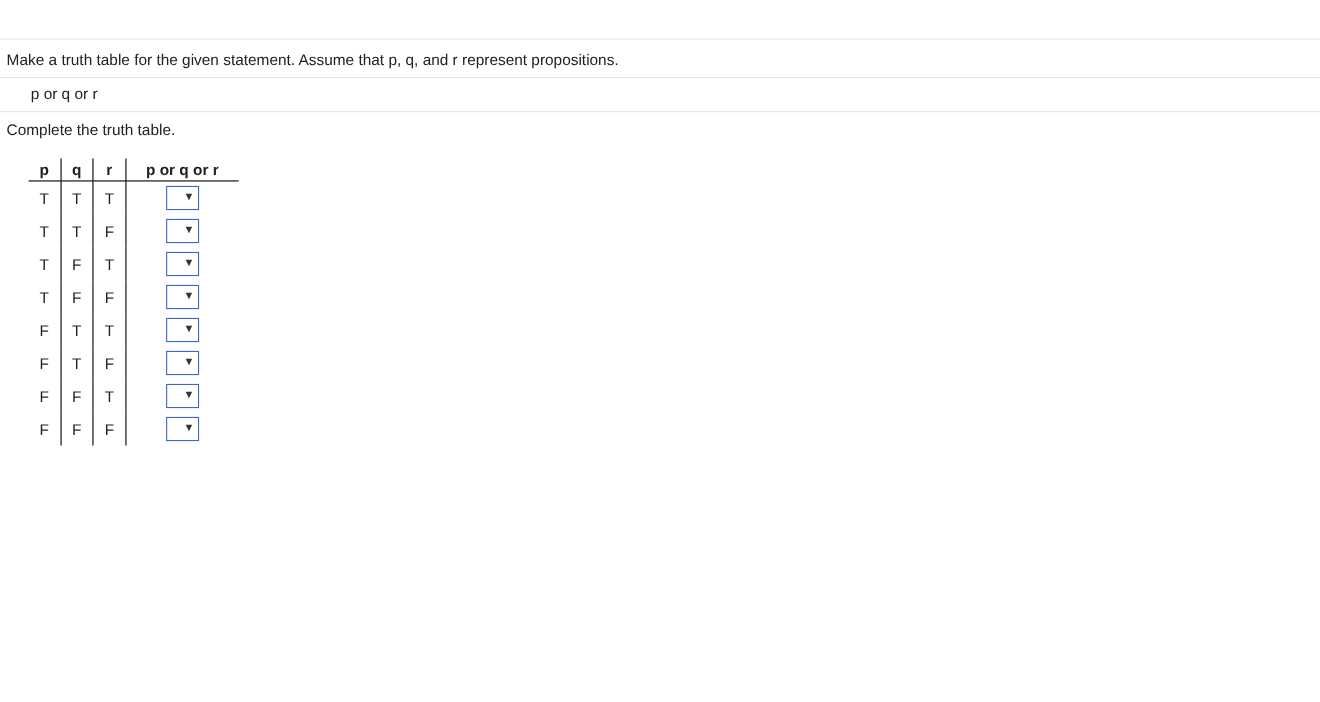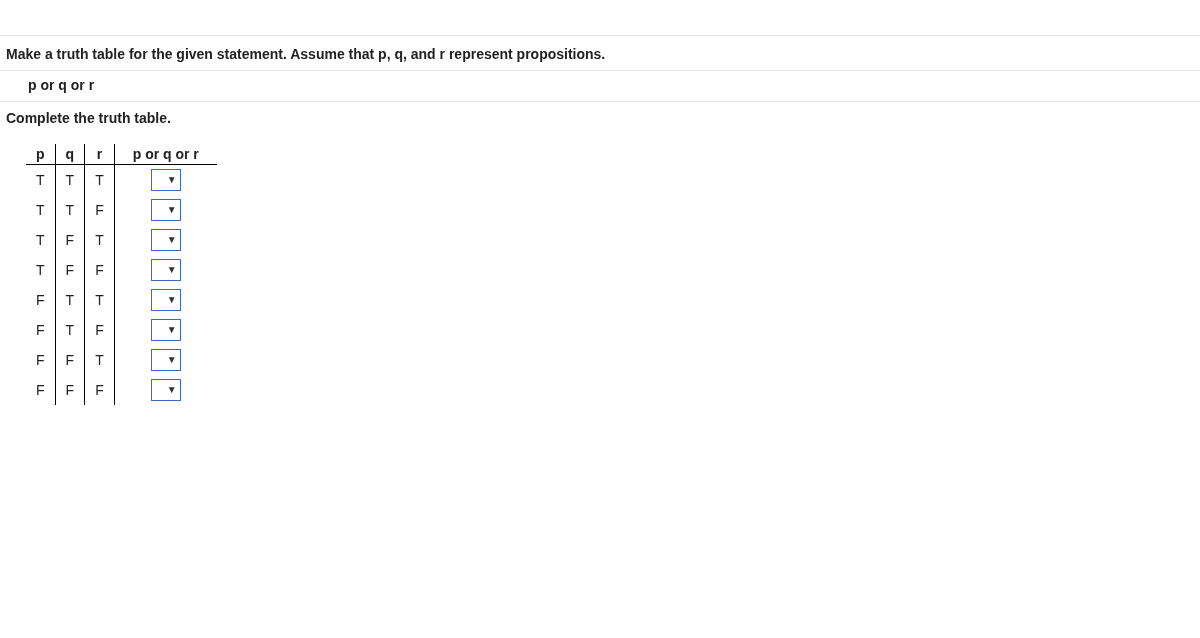--- a/index.html
+++ b/index.html
@@ -10,21 +10,20 @@
     color: #222;
     background: #fff;
   }
   .top-bar {
     height: 36px;
     border-bottom: 1px solid #e5e5e5;
   }
   .section {
     border-bottom: 1px solid #e5e5e5;
     padding: 8px 6px;
-    font-weight: bold;
   }
   .section.no-bottom { border-bottom: none; }
   .instruction { padding: 10px 6px 8px 6px; }
   .expr { padding: 6px 6px 8px 28px; }
   .complete { padding: 8px 6px; }
   .table-wrap { padding: 10px 6px 6px 26px; }
   table.truth {
     border-collapse: collapse;
   }
   table.truth th {

